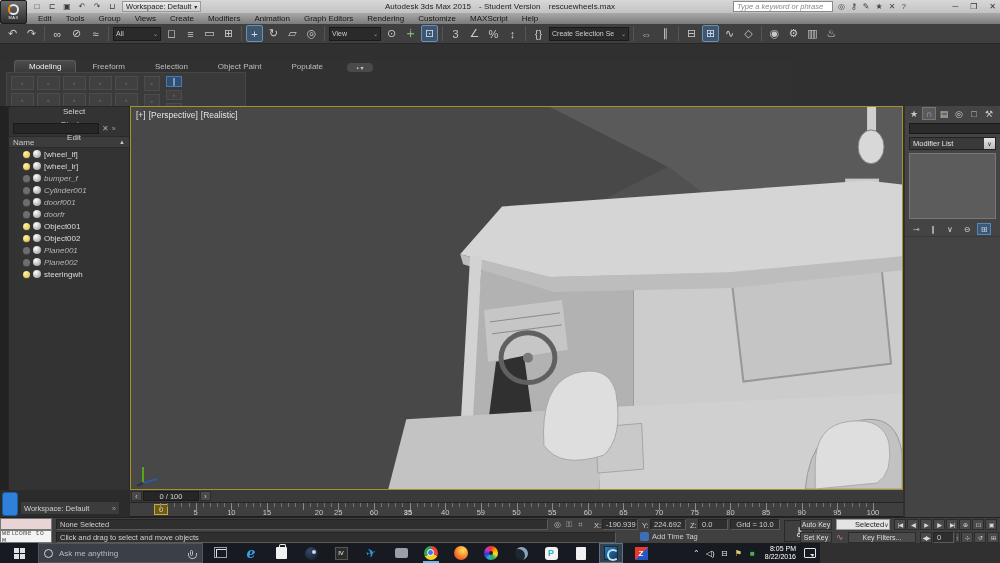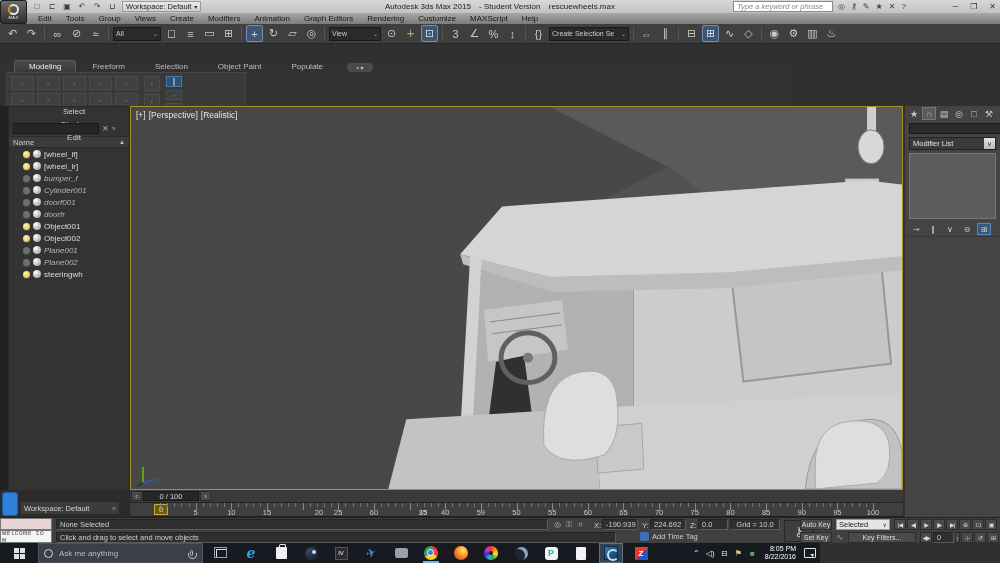--- a/index.html
+++ b/index.html
@@ -143,21 +143,21 @@
   .coordf{position:absolute;top:1px;height:11px;}
   .gridf{position:absolute;left:730px;top:1px;width:50px;height:11px;justify-content:center;}
   .timetag{position:absolute;left:640px;top:14px;display:flex;align-items:center;gap:3px;}
   .timetag .ic{width:9px;height:9px;background:#3d6fb4;border-radius:2px;}
   .timetag .t{font-size:7.5px;color:#ccc;}
   .bigkey{position:absolute;left:784px;top:2px;width:30px;height:22px;background:#3f3f3f;border:1px solid #282828;
     display:flex;align-items:center;justify-content:center;font-size:13px;color:#d0d0d0;}
   .skbtn{position:absolute;width:32px;height:11px;background:#4a4a4a;border:1px solid #2c2c2c;color:#ddd;
     font-size:7px;display:flex;align-items:center;justify-content:center;}
   .animdd{position:absolute;left:836px;top:1px;width:54px;height:11px;background:#e4e4e4;color:#1a1a1a;
-    font-size:7.5px;display:flex;align-items:center;justify-content:space-between;padding:0 2px;border:1px solid #999;}
+    font-size:7.5px;display:flex;align-items:center;justify-content:space-between;padding:0 18px;border:1px solid #999;}
   .animdd .a{font-size:6px;color:#333;}
   .curveic{position:absolute;left:836px;top:14px;font-size:9px;color:#cf8484;}
   .kfbtn{position:absolute;left:848px;top:14px;width:68px;height:11px;background:#4a4a4a;border:1px solid #2c2c2c;
     color:#ddd;font-size:7px;display:flex;align-items:center;justify-content:center;}
   .pbrow1{position:absolute;left:894px;top:1px;width:104px;height:11px;display:flex;gap:1px;}
   .pbrow2{position:absolute;left:920px;top:14px;width:79px;height:11px;display:flex;gap:1px;align-items:center;}
   .pbtn{flex:0 0 auto;width:12px;height:11px;background:#4a4a4a;border:1px solid #2c2c2c;color:#d8d8d8;
     font-size:6px;display:flex;align-items:center;justify-content:center;letter-spacing:-1px;}
   .framef{width:26px;height:11px;}
   .spin{width:7px;height:11px;background:#4a4a4a;border:1px solid #2c2c2c;color:#bbb;font-size:5px;
@@ -635,21 +635,21 @@
       <i class="tick" data-name="ruler-tick" style="left: 721.61px;"></i>
       <i class="tick" data-name="ruler-tick" style="left: 728.74px;"></i>
       <i class="tick" data-name="ruler-tick" style="left: 735.87px;"></i>
       <i class="tick maj" data-name="ruler-tick" style="left: 743px;"></i>
       <span class="tlab" data-name="ruler-label" style="left: 57.65px;">5</span>
       <span class="tlab" data-name="ruler-label" style="left: 93.3px;">10</span>
       <span class="tlab" data-name="ruler-label" style="left: 128.95px;">15</span>
       <span class="tlab" data-name="ruler-label" style="left: 181px;">20</span>
       <span class="tlab" data-name="ruler-label" style="left: 200.25px;">25</span>
       <span class="tlab" data-name="ruler-label" style="left: 235.9px;">60</span>
-      <span class="tlab" data-name="ruler-label" style="left: 285px; font-weight: bold;">35</span>
+      <span class="tlab" data-name="ruler-label" style="left: 270px; font-weight: bold;">35</span>
       <span class="tlab" data-name="ruler-label" style="left: 307.2px;">40</span>
       <span class="tlab" data-name="ruler-label" style="left: 342.85px;">59</span>
       <span class="tlab" data-name="ruler-label" style="left: 378.5px;">50</span>
       <span class="tlab" data-name="ruler-label" style="left: 414.15px;">55</span>
       <span class="tlab" data-name="ruler-label" style="left: 449.8px;">60</span>
       <span class="tlab" data-name="ruler-label" style="left: 485.45px;">65</span>
       <span class="tlab" data-name="ruler-label" style="left: 521.1px;">70</span>
       <span class="tlab" data-name="ruler-label" style="left: 556.75px;">75</span>
       <span class="tlab" data-name="ruler-label" style="left: 592.4px;">80</span>
       <span class="tlab" data-name="ruler-label" style="left: 628.05px;">85</span>

